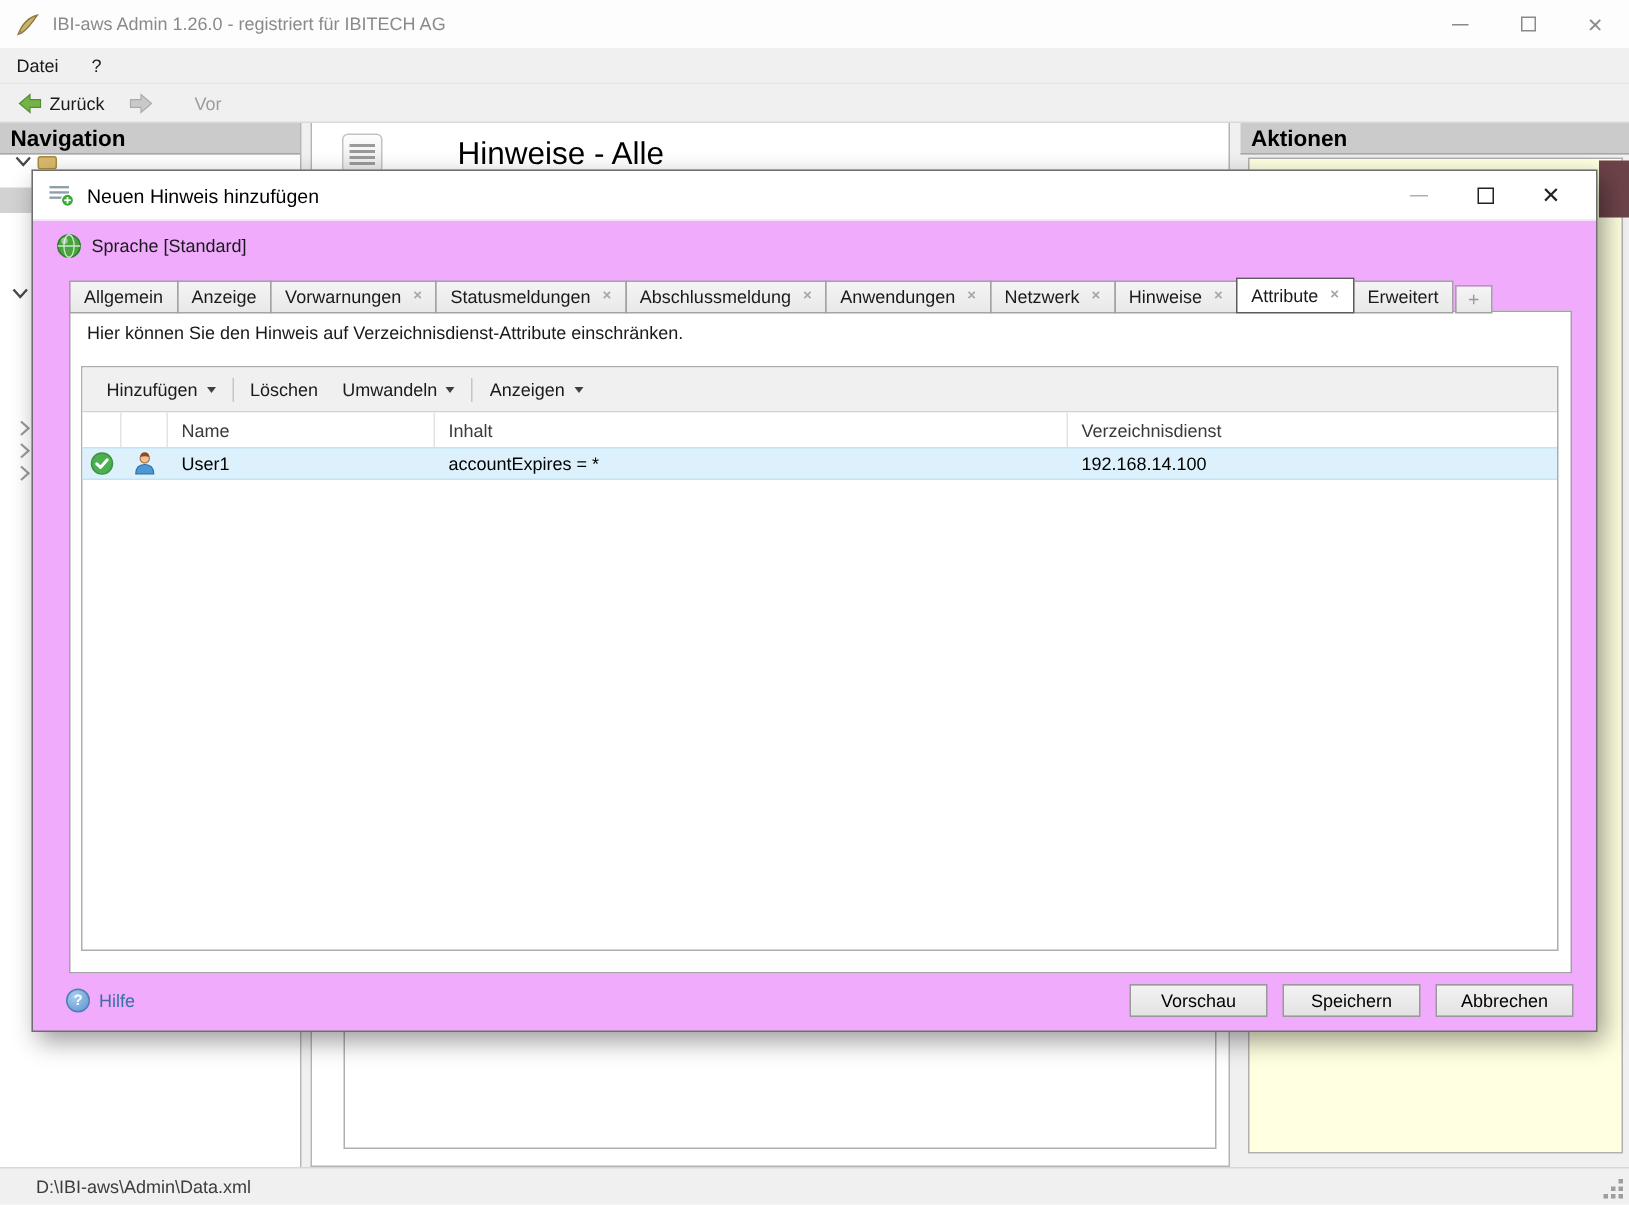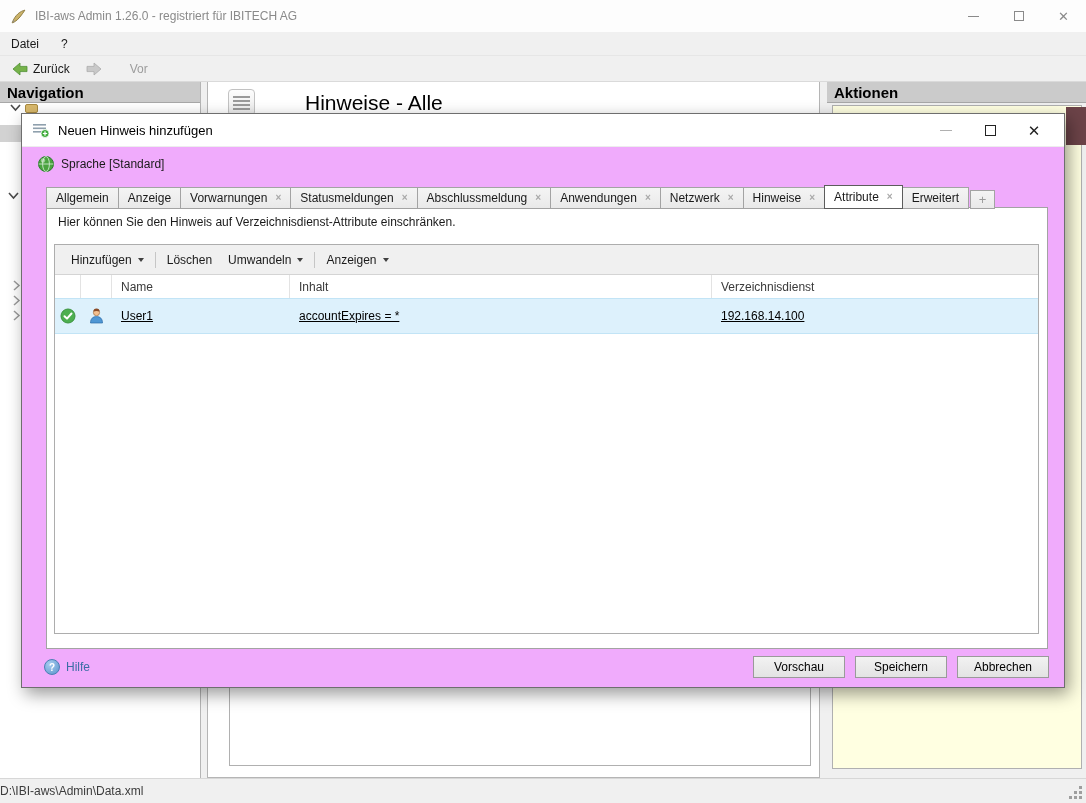--- a/index.html
+++ b/index.html
@@ -37,21 +37,21 @@
   .hamburger i { display:block; width:17px; height:2px; background:#9a9a9a; }
   .main-heading { font-size:21px; color:#000;margin-left:37px; }
   .bg-groupbox { position:absolute; left:21px; top:558px; width:582px; height:126px; border:1px solid #b0b0b0; background:#fff; }
 
   
   .tree-frag { position:absolute; }
   .nav-sel-bar { position:absolute; left:0; top:43px; width:22px; height:17px; background:#d2d2d2; }
   .nav-gold { position:absolute; left:25px; top:22px; width:13px; height:9px; background:#d9b96c; border:1px solid #a8893f; border-radius:2px; }
 
   
-  .statusbar { position:absolute; left:0; top:778px; width:1086px; height:25px; background:#f0f0f0; border-top:1px solid #d7d7d7; display:flex; align-items:center; padding-left:0; color:#3c3c3c; }
+  .statusbar { position:absolute; left:0; top:778px; width:1086px; height:25px; background:#f0f0f0; border-top:1px solid #d7d7d7; display:flex; align-items:center; padding-left:24px; color:#3c3c3c; }
   .resize-grip { position:absolute; right:4px; bottom:4px; width:3px; height:3px; background:#9e9e9e; box-shadow:-5px 0 #9e9e9e,-10px 0 #9e9e9e,0 -5px #9e9e9e,-5px -5px #9e9e9e,0 -10px #9e9e9e; }
 
   
   .dialog { position:absolute; left:21px; top:113px; width:1044px; height:575px; background:#f0abfc; border:1px solid #6e6e6e; box-shadow:4px 6px 16px rgba(0,0,0,0.40); z-index:10; }
   .dlg-titlebar { position:absolute; left:0; top:0; width:100%; height:33px; background:#fff; border-bottom:1px solid #ededed; display:flex; align-items:center; padding-left:10px; }
   .dlg-titlebar .dlg-ico { width:18px; height:16px; margin-right:8px; }
   .dlg-title-text { font-size:13px; color:#000; }
   .dlg-controls { position:absolute; right:8px; top:0; height:33px; display:flex; align-items:center; }
   .dlg-btn { width:44px; height:33px; display:flex; align-items:center; justify-content:center; }
   .dlg-glyph-min { width:12px; height:1px; background:#b0b0b0; }
@@ -75,21 +75,21 @@
   .gb-toolbar { height:30px; background:#f0f0f0; border-bottom:1px solid #d4d4d4; display:flex; align-items:center; padding-left:8px; }
   .gb-item { display:flex; align-items:center; gap:6px; padding:3px 8px; color:#1a1a1a; }
   .caret { width:0; height:0; border-left:3.5px solid transparent; border-right:3.5px solid transparent; border-top:4px solid #404040; }
   .gb-sep { width:1px; height:16px; background:#c6c6c6; margin:0 3px; }
 
   .grid { width:100%; }
   .grid-header { display:flex; height:23px; background:#fff; align-items:center; color:#3a3a3a; }
   .gh-cell { height:100%; display:flex; align-items:center; padding-left:9px; border-right:1px solid #e3e3e3; }
   .gh-c1 { width:26px; padding-left:0; } .gh-c2 { width:31px; padding-left:0; }
   .gh-name { width:178px; } .gh-inhalt { width:422px; } .gh-dienst { flex:1; border-right:none; }
-  .grid-row { display:flex; height:36px; align-items:center; background:#ddf1fc; border-top:1px solid #c2e4f6; border-bottom:1px solid #c2e4f6; color:#000;text-decoration:underline; }
+  .grid-row { display:flex; height:22px; align-items:center; background:#ddf1fc; border-top:1px solid #c2e4f6; border-bottom:1px solid #c2e4f6; color:#000; }
   .gr-cell { padding-left:9px; }
   .gr-c1 { width:26px; padding-left:0; display:flex; justify-content:center; }
   .gr-c2 { width:31px; padding-left:0; display:flex; justify-content:center; }
   .gr-name { width:178px; } .gr-inhalt { width:422px; } .gr-dienst { flex:1; }
 
   .dlg-footer { position:absolute; left:0; bottom:0; width:100%; height:40px; display:flex; align-items:center; padding:0 15px 0 22px; }
   .help-link { display:flex; align-items:center; gap:6px; color:#3b6ea5; }
   .help-ico { width:16px; height:16px; border-radius:50%; background:radial-gradient(circle at 35% 30%, #a8cdf0, #5b93cc); border:1px solid #4a7fb5; color:#fff; font-size:10px; font-weight:bold; display:flex; align-items:center; justify-content:center; }
   .footer-spacer { flex:1; }
   .dlg-button { width:92px; height:22px; background:linear-gradient(#f2f2f2,#e3e3e3); border:1px solid #9a9a9a; display:flex; align-items:center; justify-content:center; color:#000; margin-left:10px; }

